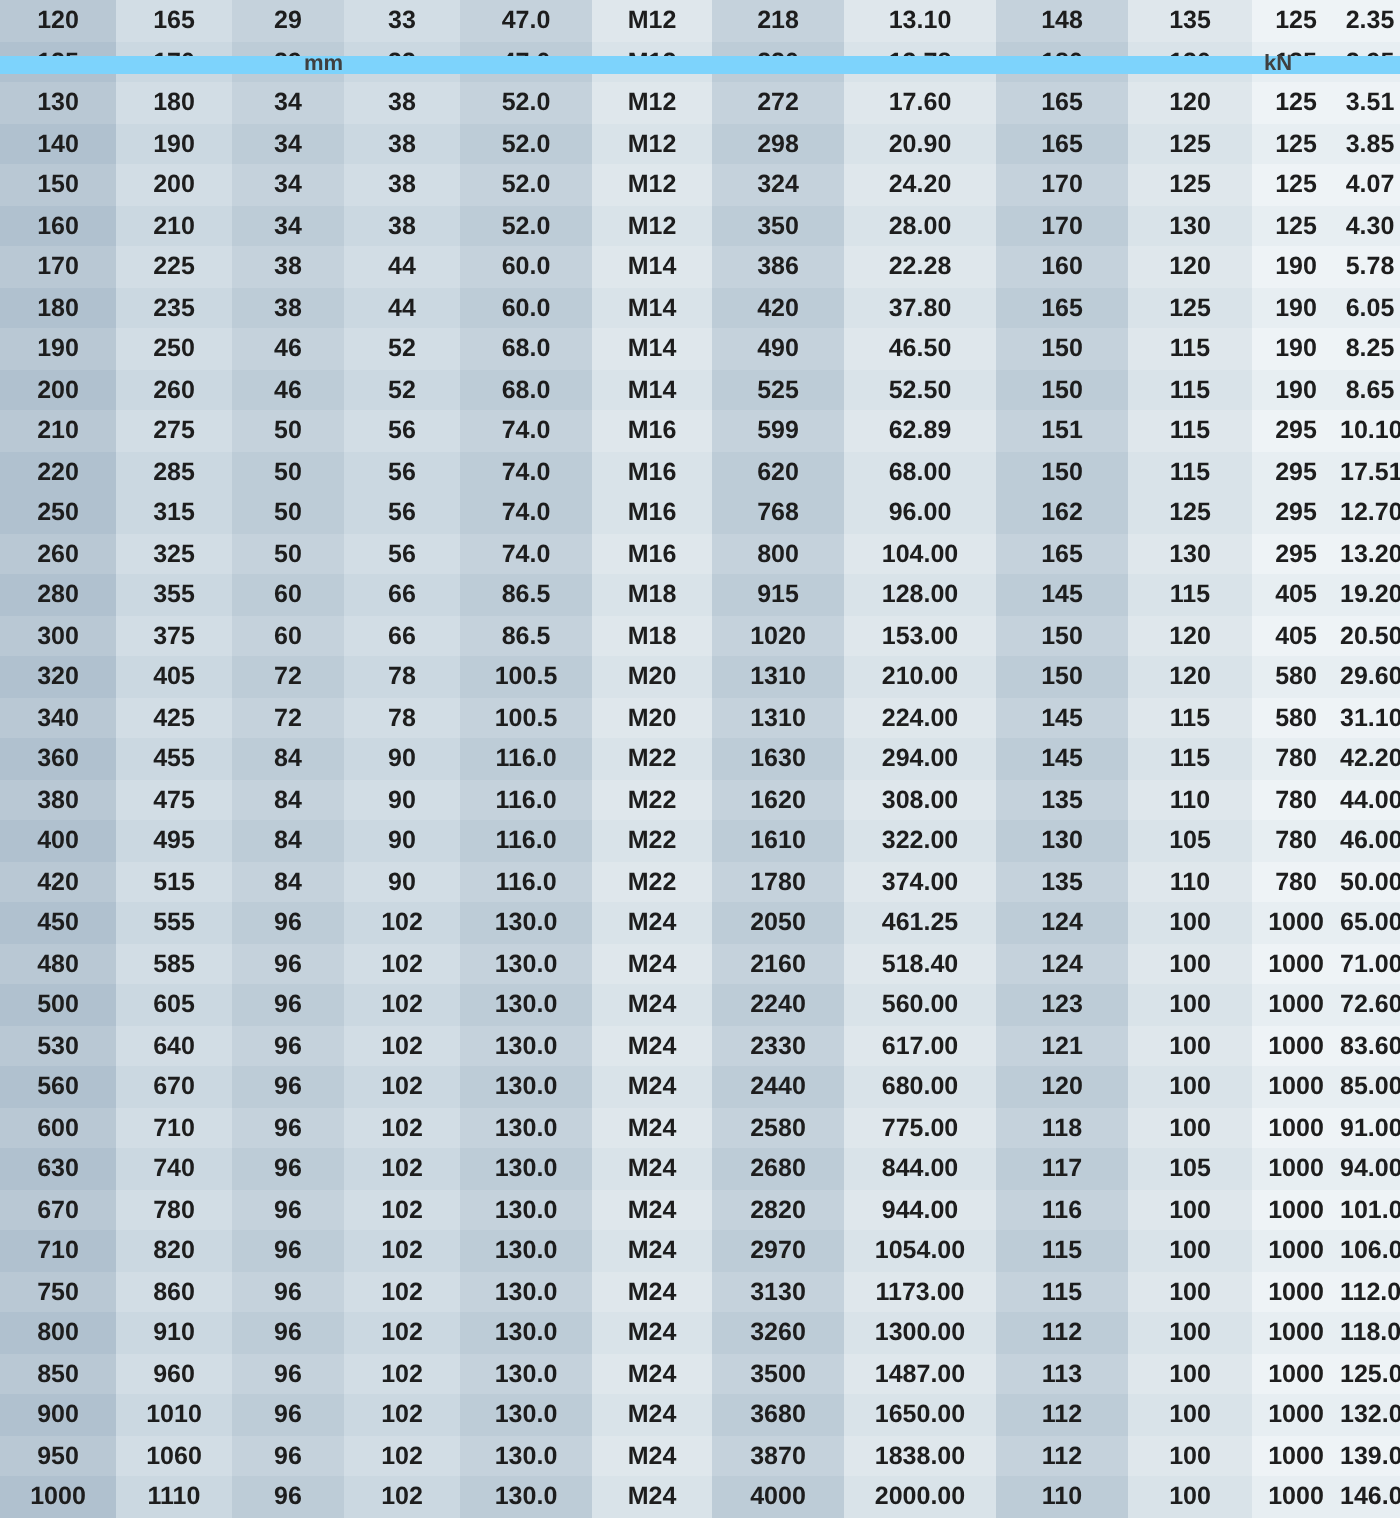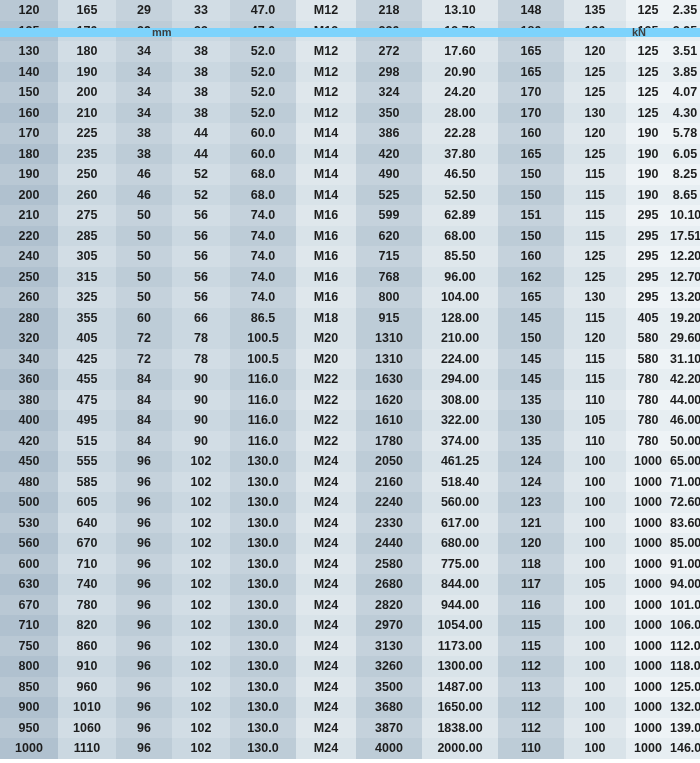--- a/index.html
+++ b/index.html
@@ -260,34 +260,20 @@
           <td class="band-b">56</td>
           <td class="band-c">74.0</td>
           <td class="band-d">M16</td>
           <td class="band-c">620</td>
           <td class="band-d">68.00</td>
           <td class="band-c">150</td>
           <td class="band-d">115</td>
           <td class="band-e">295</td>
           <td class="band-e">17.51</td>
         </tr>
-        <tr>
-          <td class="band-a">240</td>
-          <td class="band-b">305</td>
-          <td class="band-c">50</td>
-          <td class="band-b">56</td>
-          <td class="band-c">74.0</td>
-          <td class="band-d">M16</td>
-          <td class="band-c">715</td>
-          <td class="band-d">85.50</td>
-          <td class="band-c">160</td>
-          <td class="band-d">125</td>
-          <td class="band-e">295</td>
-          <td class="band-e">12.20</td>
-        </tr>
         <tr class="alt">
           <td class="band-a">250</td>
           <td class="band-b">315</td>
           <td class="band-c">50</td>
           <td class="band-b">56</td>
           <td class="band-c">74.0</td>
           <td class="band-d">M16</td>
           <td class="band-c">768</td>
           <td class="band-d">96.00</td>
           <td class="band-c">162</td>
@@ -316,20 +302,34 @@
           <td class="band-b">66</td>
           <td class="band-c">86.5</td>
           <td class="band-d">M18</td>
           <td class="band-c">915</td>
           <td class="band-d">128.00</td>
           <td class="band-c">145</td>
           <td class="band-d">115</td>
           <td class="band-e">405</td>
           <td class="band-e">19.20</td>
         </tr>
+        <tr>
+          <td class="band-a">300</td>
+          <td class="band-b">375</td>
+          <td class="band-c">60</td>
+          <td class="band-b">66</td>
+          <td class="band-c">86.5</td>
+          <td class="band-d">M18</td>
+          <td class="band-c">1020</td>
+          <td class="band-d">153.00</td>
+          <td class="band-c">150</td>
+          <td class="band-d">120</td>
+          <td class="band-e">405</td>
+          <td class="band-e">20.50</td>
+        </tr>
         <tr class="alt">
           <td class="band-a">320</td>
           <td class="band-b">405</td>
           <td class="band-c">72</td>
           <td class="band-b">78</td>
           <td class="band-c">100.5</td>
           <td class="band-d">M20</td>
           <td class="band-c">1310</td>
           <td class="band-d">210.00</td>
           <td class="band-c">150</td>

